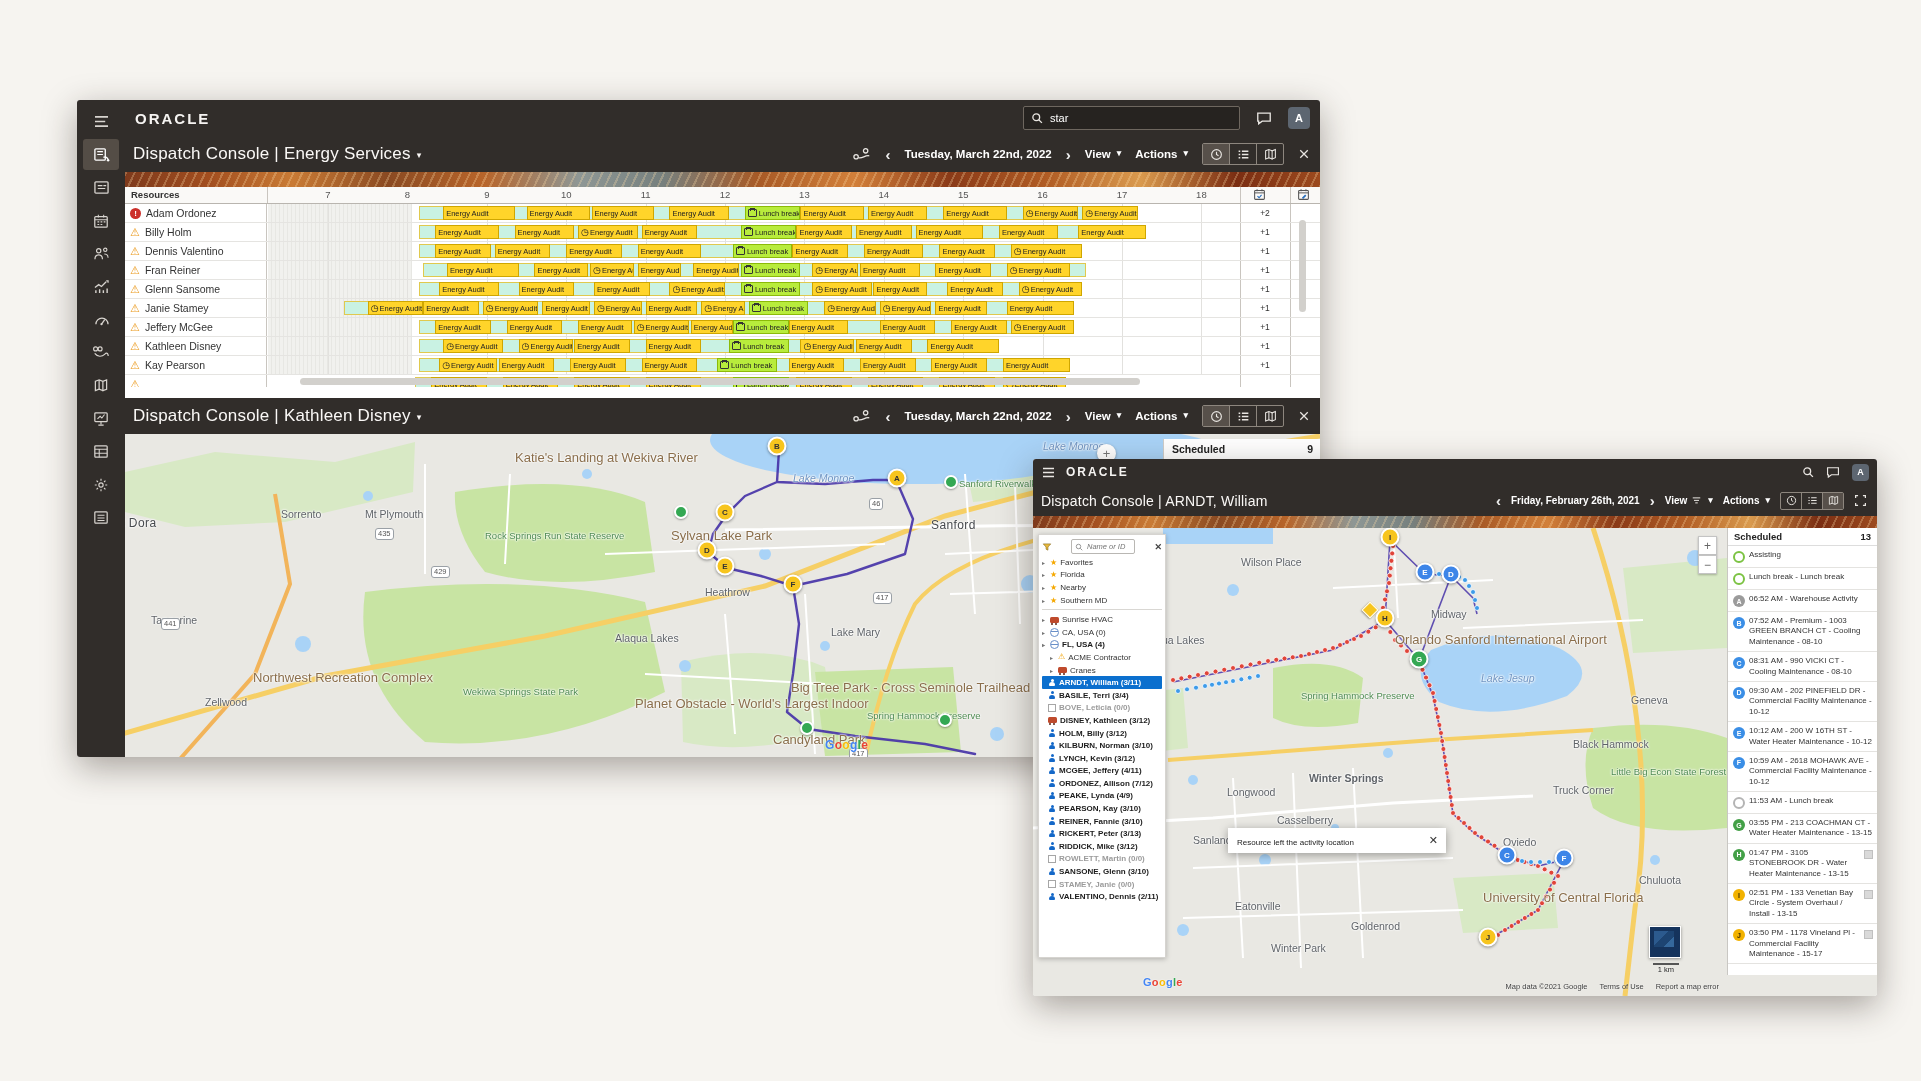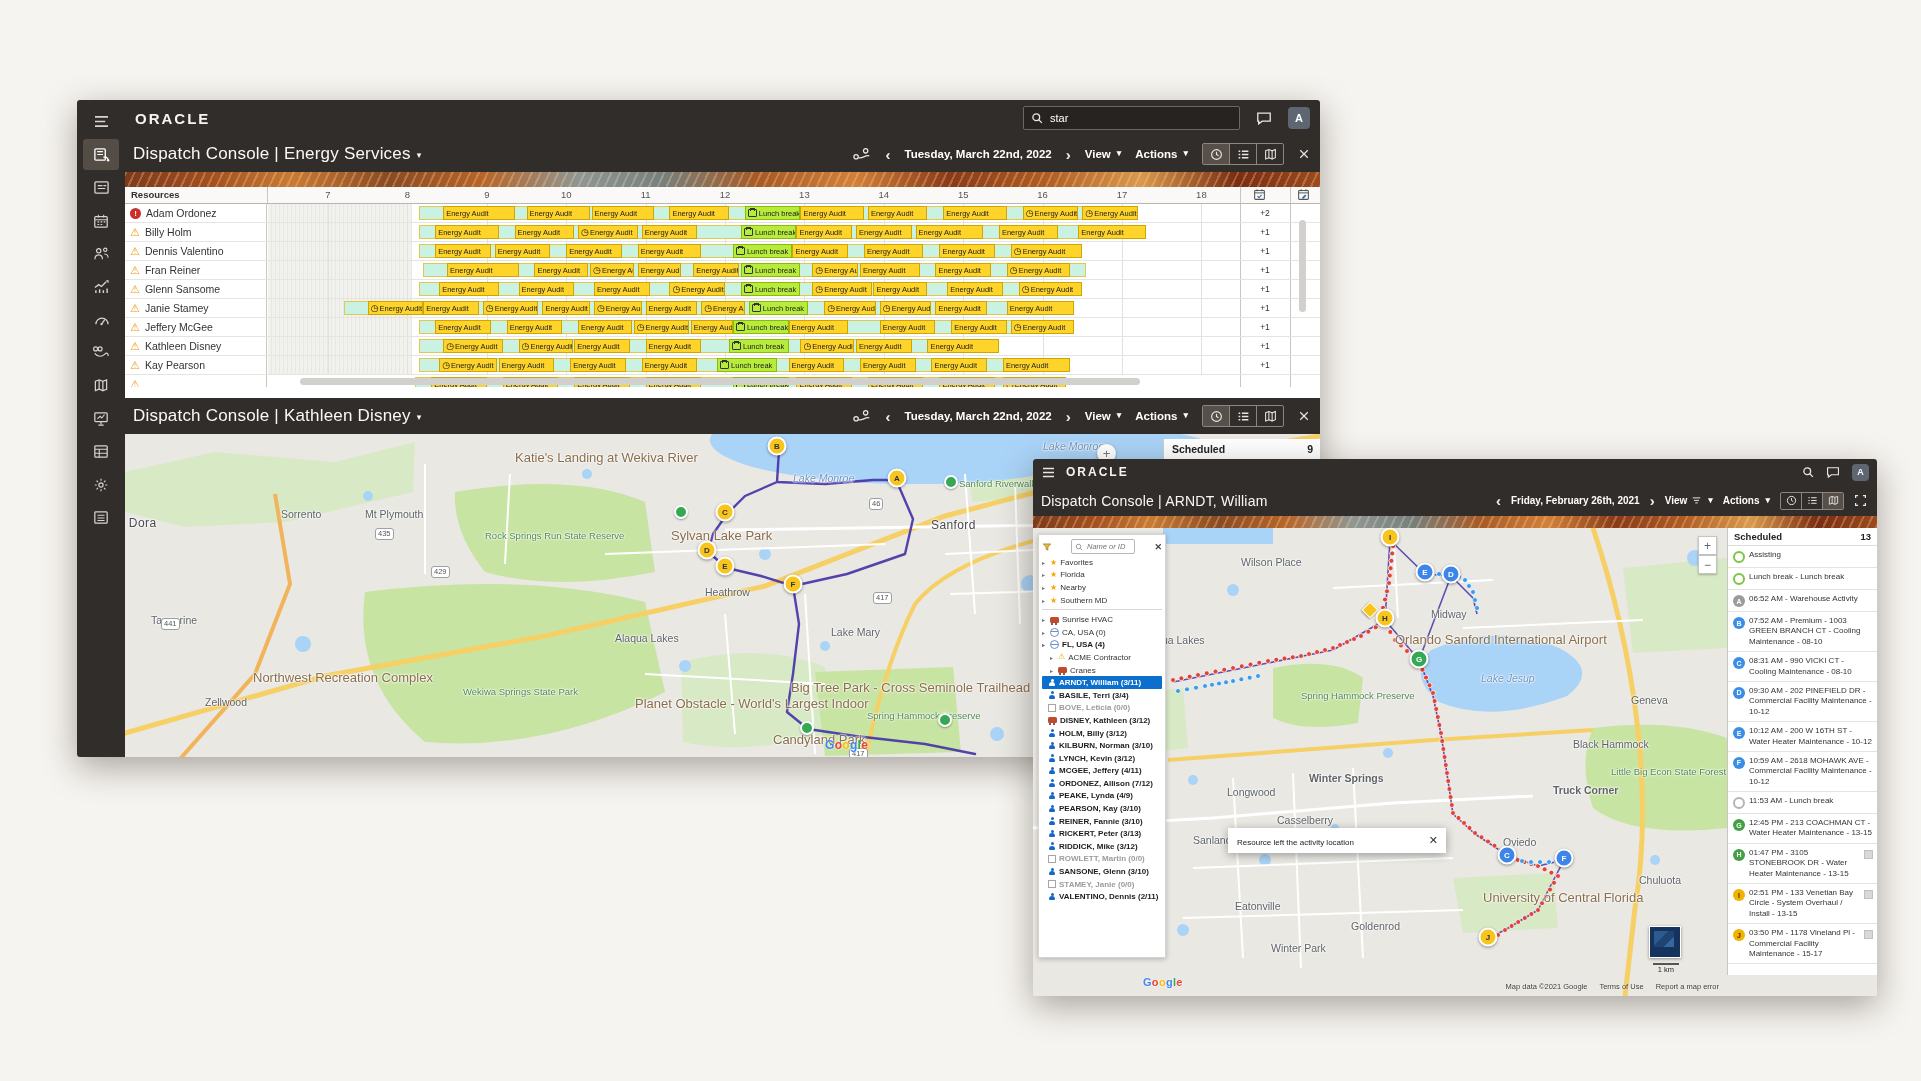--- a/index.html
+++ b/index.html
@@ -1114,21 +1114,21 @@
           <div class="lbl town" style="left: 112px; top: 106px;">Jaqua Lakes</div>
           <div class="lbl town" style="left: 208px; top: 28px;">Wilson Place</div>
           <div class="lbl town" style="left: 398px; top: 80px;">Midway</div>
           <div class="lbl poi" style="left: 362px; top: 104px;">Orlando Sanford International Airport</div>
           <div class="lbl water" style="left: 448px; top: 144px;">Lake Jesup</div>
           <div class="lbl town" style="left: 598px; top: 166px;">Geneva</div>
           <div class="lbl park2" style="left: 268px; top: 162px;">Spring Hammock Preserve</div>
           <div class="lbl town" style="left: 540px; top: 210px;">Black Hammock</div>
           <div class="lbl town" style="left: 276px; top: 244px; font-weight: bold;">Winter Springs</div>
           <div class="lbl town" style="left: 194px; top: 258px;">Longwood</div>
-          <div class="lbl town" style="left: 520px; top: 256px; font-weight: bold;">Truck Corner</div>
+          <div class="lbl town" style="left: 520px; top: 256px;">Truck Corner</div>
           <div class="lbl park2" style="left: 578px; top: 238px;">Little Big Econ State Forest</div>
           <div class="lbl town" style="left: 244px; top: 286px;">Casselberry</div>
           <div class="lbl town" style="left: 160px; top: 306px;">Sanlando Springs</div>
           <div class="lbl town" style="left: 470px; top: 308px;">Oviedo</div>
           <div class="lbl town" style="left: 202px; top: 372px;">Eatonville</div>
           <div class="lbl town" style="left: 606px; top: 346px;">Chuluota</div>
           <div class="lbl poi" style="left: 450px; top: 362px;">University of Central Florida</div>
           <div class="lbl town" style="left: 318px; top: 392px;">Goldenrod</div>
           <div class="lbl town" style="left: 238px; top: 414px;">Winter Park</div>
           <div class="pin y" style="left: 357px; top: 9px;">I</div>
@@ -1330,21 +1330,21 @@
           <div class="sitem">
             <div class="badge blue">F</div>
             <div class="txt">10:59 AM - 2618 MOHAWK AVE - Commercial Facility Maintenance - 10-12</div>
           </div>
           <div class="sitem">
             <div class="badge open-gray"></div>
             <div class="txt">11:53 AM - Lunch break</div>
           </div>
           <div class="sitem">
             <div class="badge green">G</div>
-            <div class="txt">12:45 PM - 213 COACHMAN CT - Water Heater Maintenance - 13-15</div>
+            <div class="txt">03:55 PM - 213 COACHMAN CT - Water Heater Maintenance - 13-15</div>
           </div>
           <div class="sitem">
             <div class="badge green">H</div>
             <div class="txt">01:47 PM - 3105 STONEBROOK DR - Water Heater Maintenance - 13-15</div>
             <div class="sq"></div>
           </div>
           <div class="sitem">
             <div class="badge yellow">I</div>
             <div class="txt">02:51 PM - 133 Venetian Bay Circle - System Overhaul / Install - 13-15</div>
             <div class="sq"></div>

